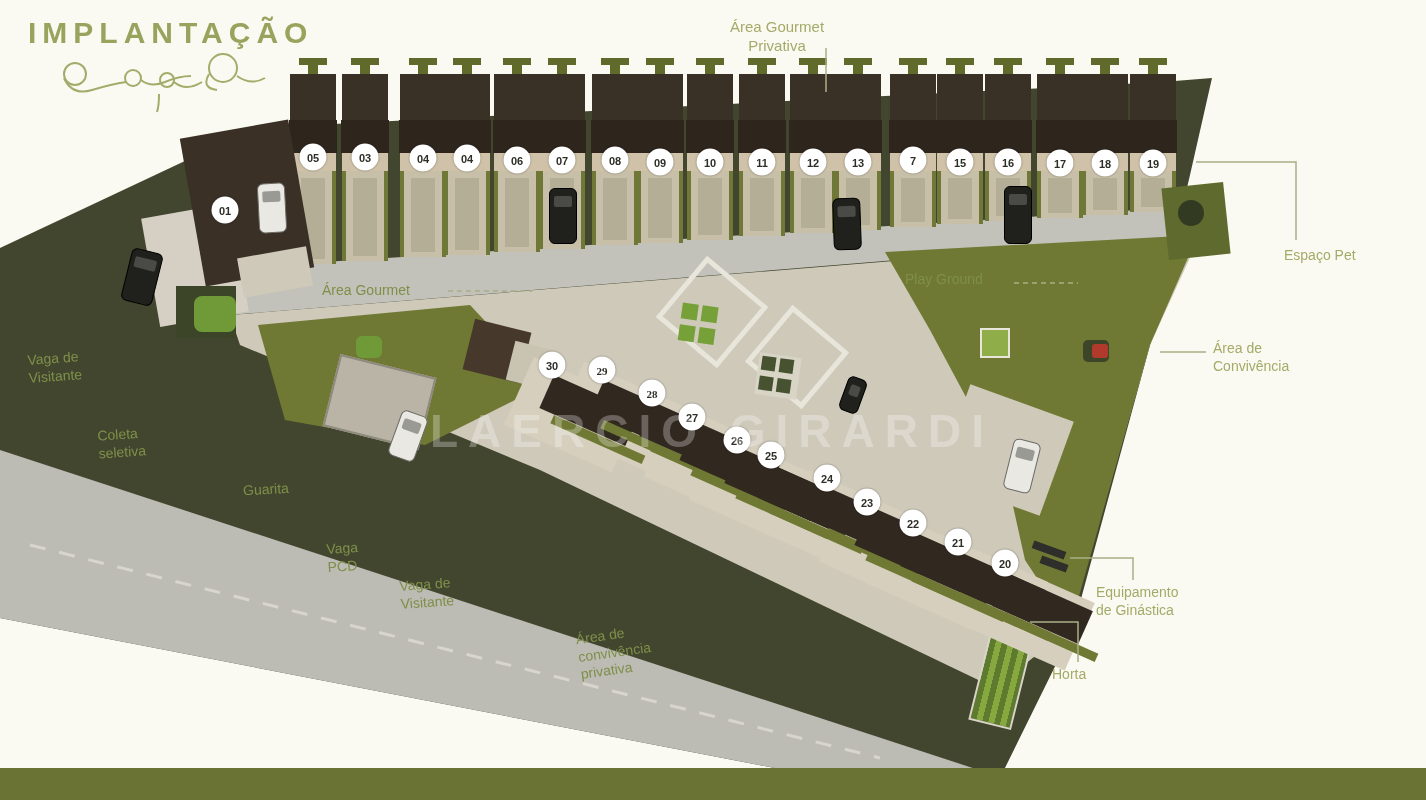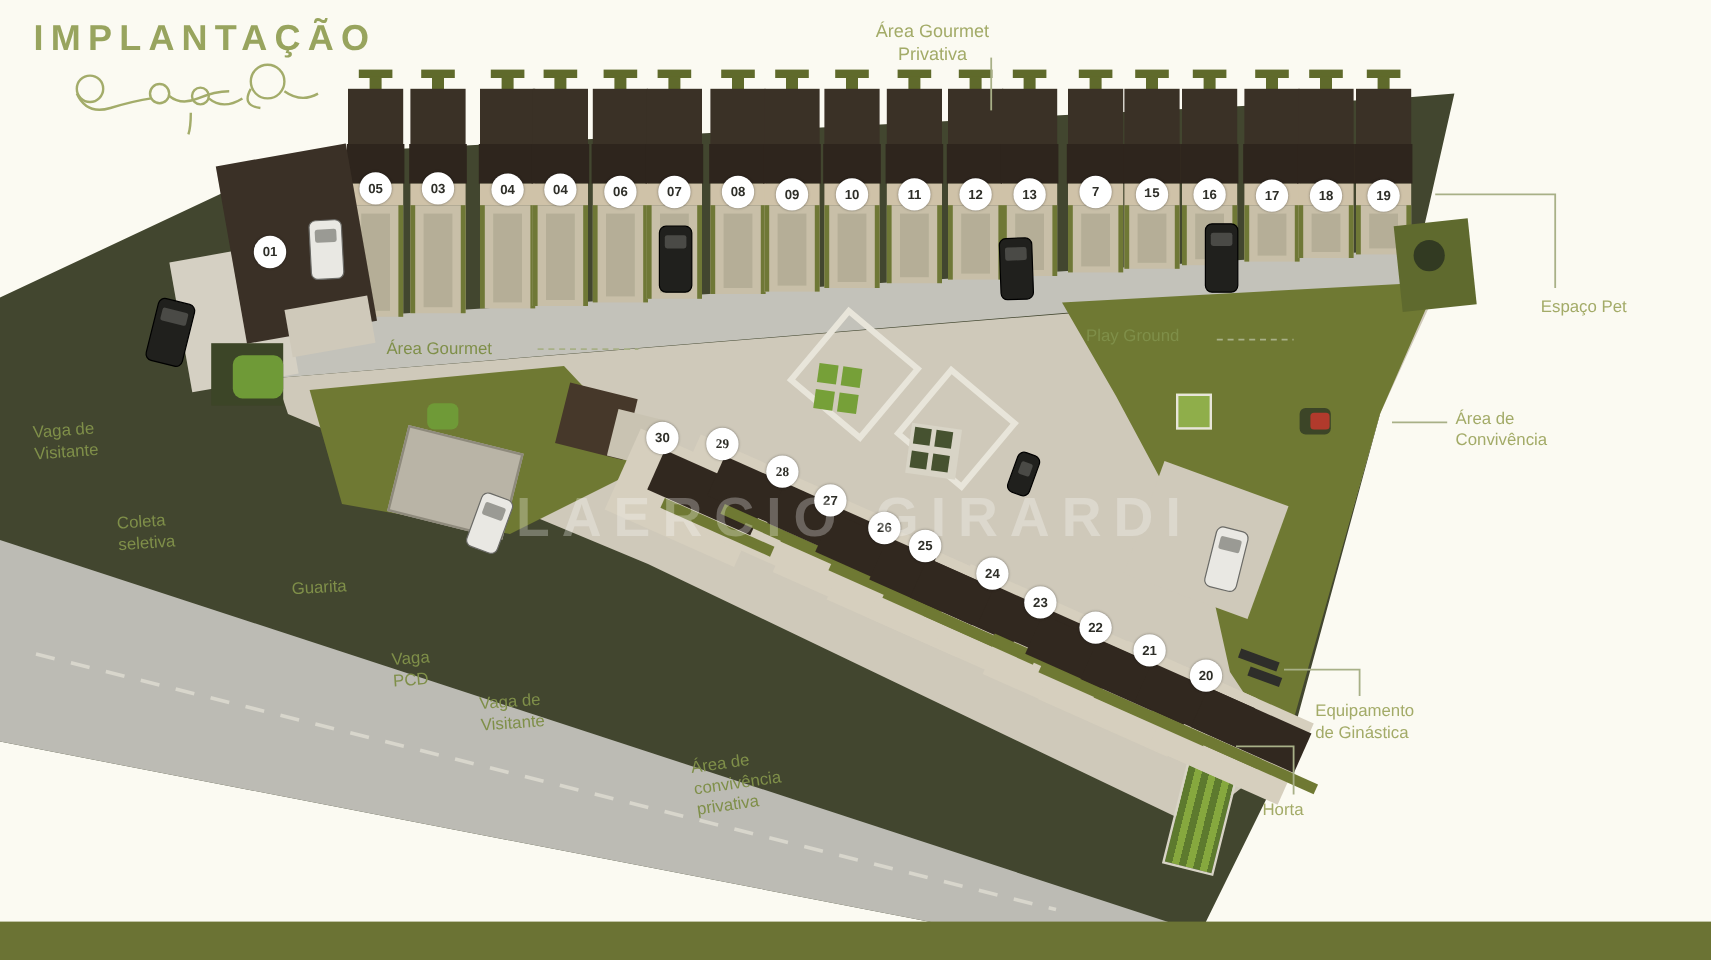--- a/index.html
+++ b/index.html
@@ -276,21 +276,21 @@
       <div class="ucircle" style="position: absolute; left: 467px; top: 158px;">04</div>
       <div class="ucircle" style="position: absolute; left: 517px; top: 160px;">06</div>
       <div class="ucircle" style="position: absolute; left: 562px; top: 160px;">07</div>
       <div class="ucircle" style="position: absolute; left: 615px; top: 160px;">08</div>
       <div class="ucircle" style="position: absolute; left: 660px; top: 162px;">09</div>
       <div class="ucircle" style="position: absolute; left: 710px; top: 162px;">10</div>
       <div class="ucircle" style="position: absolute; left: 762px; top: 162px;">11</div>
       <div class="ucircle" style="position: absolute; left: 813px; top: 162px;">12</div>
       <div class="ucircle" style="position: absolute; left: 858px; top: 162px;">13</div>
       <div class="ucircle" style="position: absolute; left: 913px; top: 160px;">7</div>
-      <div class="ucircle" style="position: absolute; left: 960px; top: 162px; font-family: Liberation Mono, monospace;">15</div>
+      <div class="ucircle" style="position: absolute; left: 960px; top: 162px;">15</div>
       <div class="ucircle" style="position: absolute; left: 1008px; top: 162px;">16</div>
       <div class="ucircle" style="position: absolute; left: 1060px; top: 163px;">17</div>
       <div class="ucircle" style="position: absolute; left: 1105px; top: 163px;">18</div>
       <div class="ucircle" style="position: absolute; left: 1153px; top: 163px;">19</div>
       <div class="ucircle" style="position: absolute; left: 552px; top: 365px;">30</div>
       <div class="ucircle" style="position: absolute; left: 602px; top: 370px; font-family: Liberation Serif, serif;">29</div>
       <div class="ucircle" style="position: absolute; left: 652px; top: 393px; font-family: Liberation Serif, serif;">28</div>
       <div class="ucircle" style="position: absolute; left: 692px; top: 417px;">27</div>
       <div class="ucircle" style="position: absolute; left: 737px; top: 440px;">26</div>
       <div class="ucircle" style="position: absolute; left: 771px; top: 455px;">25</div>

